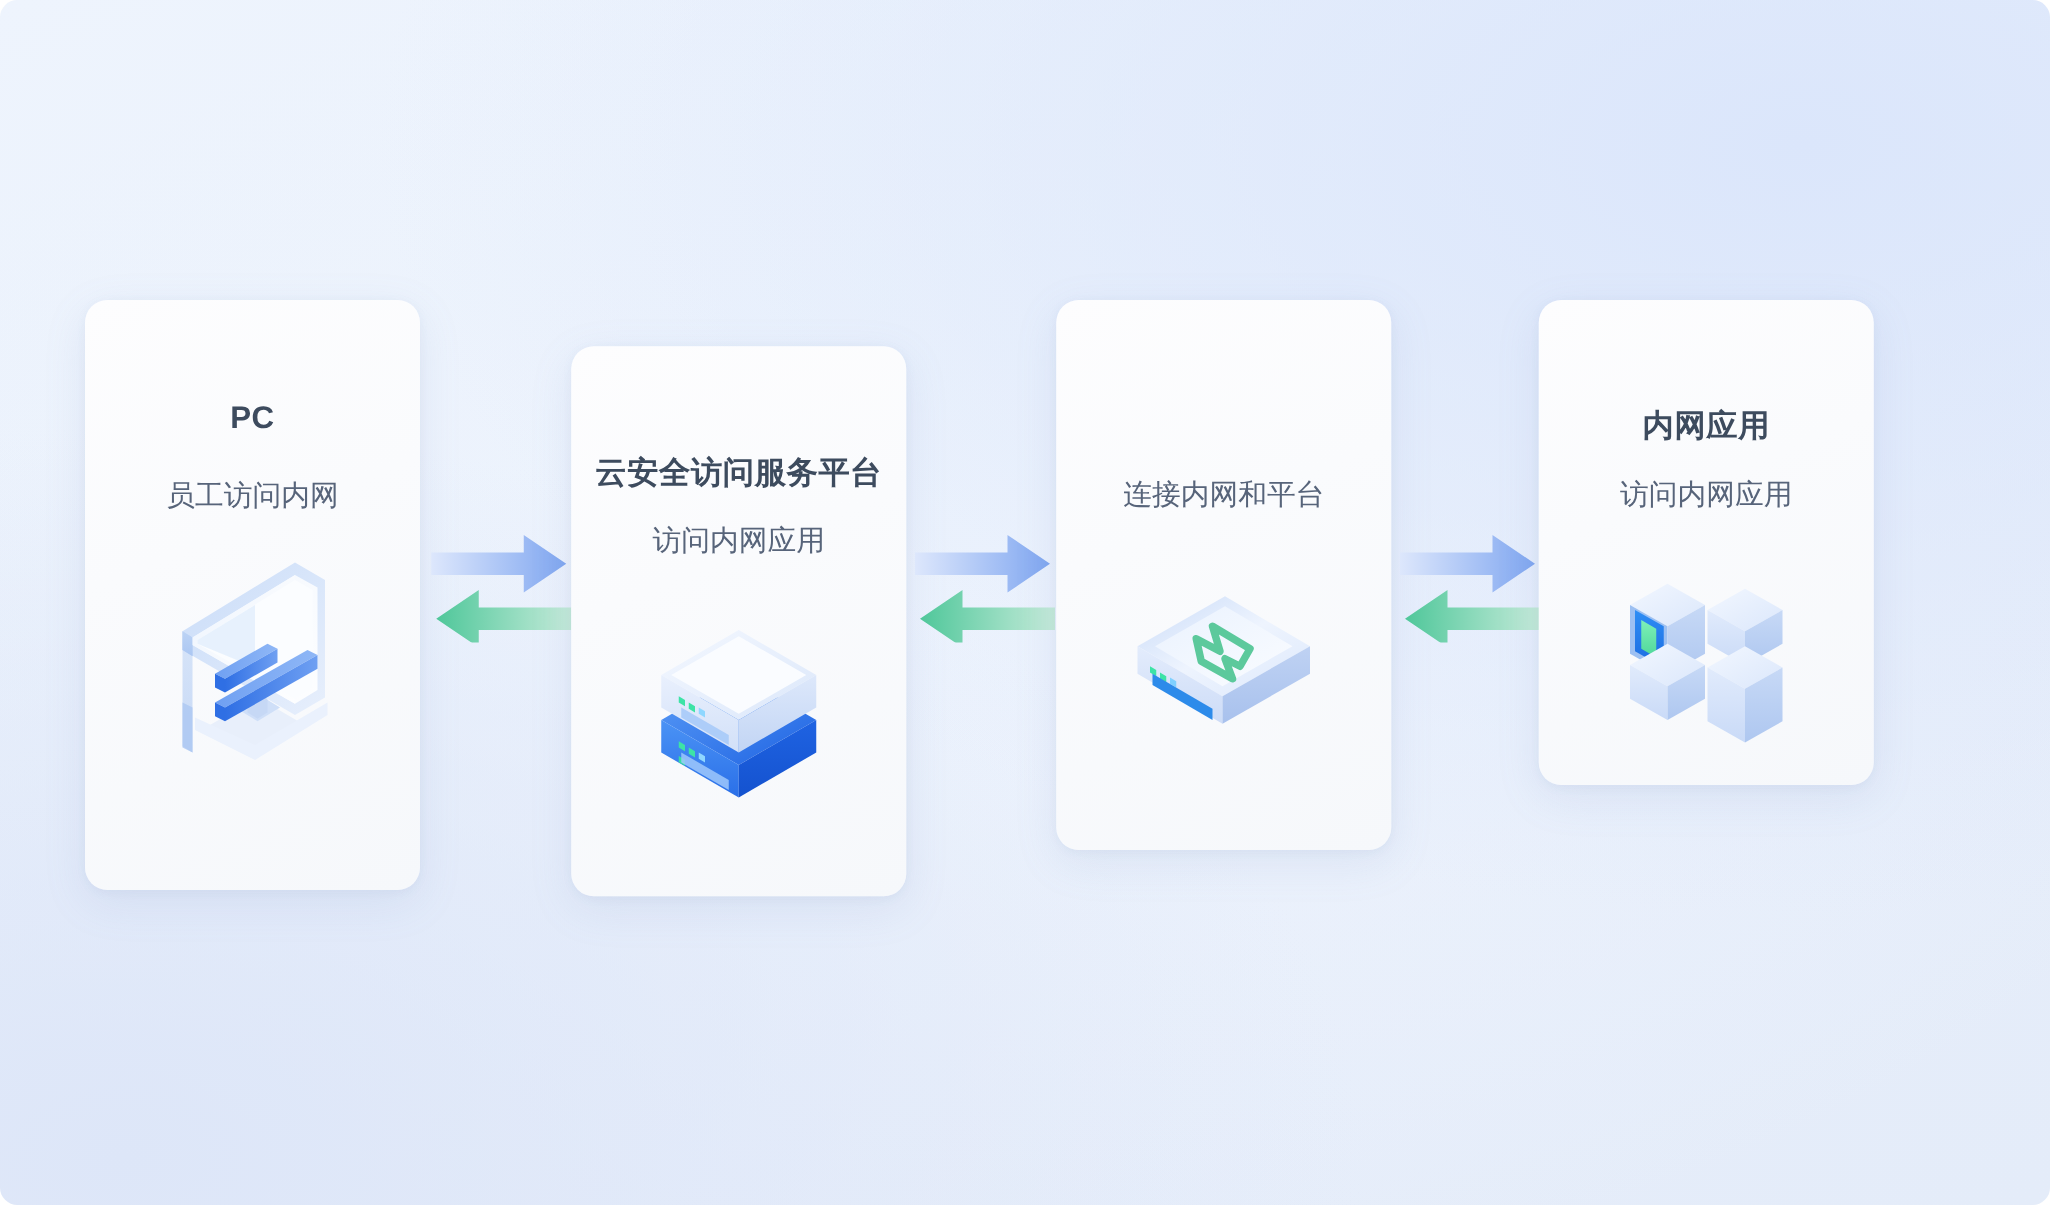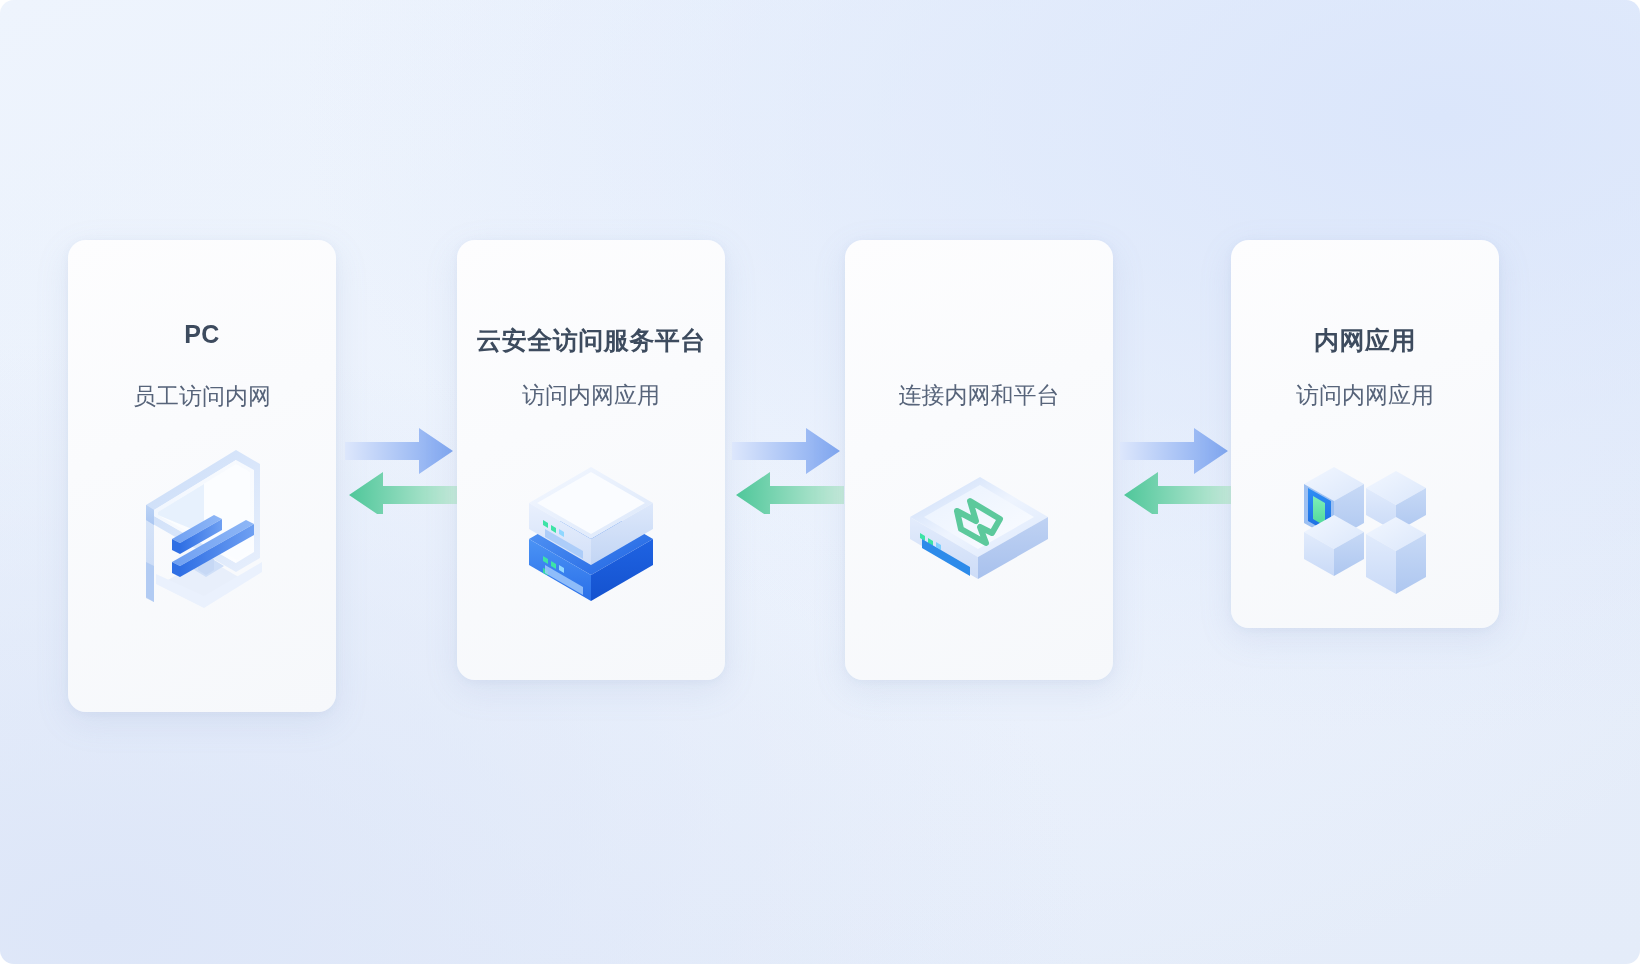--- a/index.html
+++ b/index.html
@@ -33,21 +33,21 @@
   .card {
     position: absolute;
     top: 240px;
     width: 268px;
     height: 440px;
     border-radius: 18px;
     background: linear-gradient(158deg, #fdfdfe 0%, #fafbfd 40%, #f6f8fb 100%);
     box-shadow: 0 10px 34px rgba(120,145,190,0.13), 0 2px 8px rgba(120,145,190,0.07);
   }
   .card.c1 { left: 68px;   height: 472px; }
-  .card.c2 { left: 457px;  height: 440px; }
+  .card.c2 { left: 457px;  height: 440px; margin-top: 37px; }
   .card.c3 { left: 845px;  height: 440px; }
   .card.c4 { left: 1231px; height: 388px; }
 
   .card-title {
     position: absolute;
     left: 0; right: 0;
     text-align: center;
     font-size: 25px;
     font-weight: bold;
     color: #3d4b5e;

